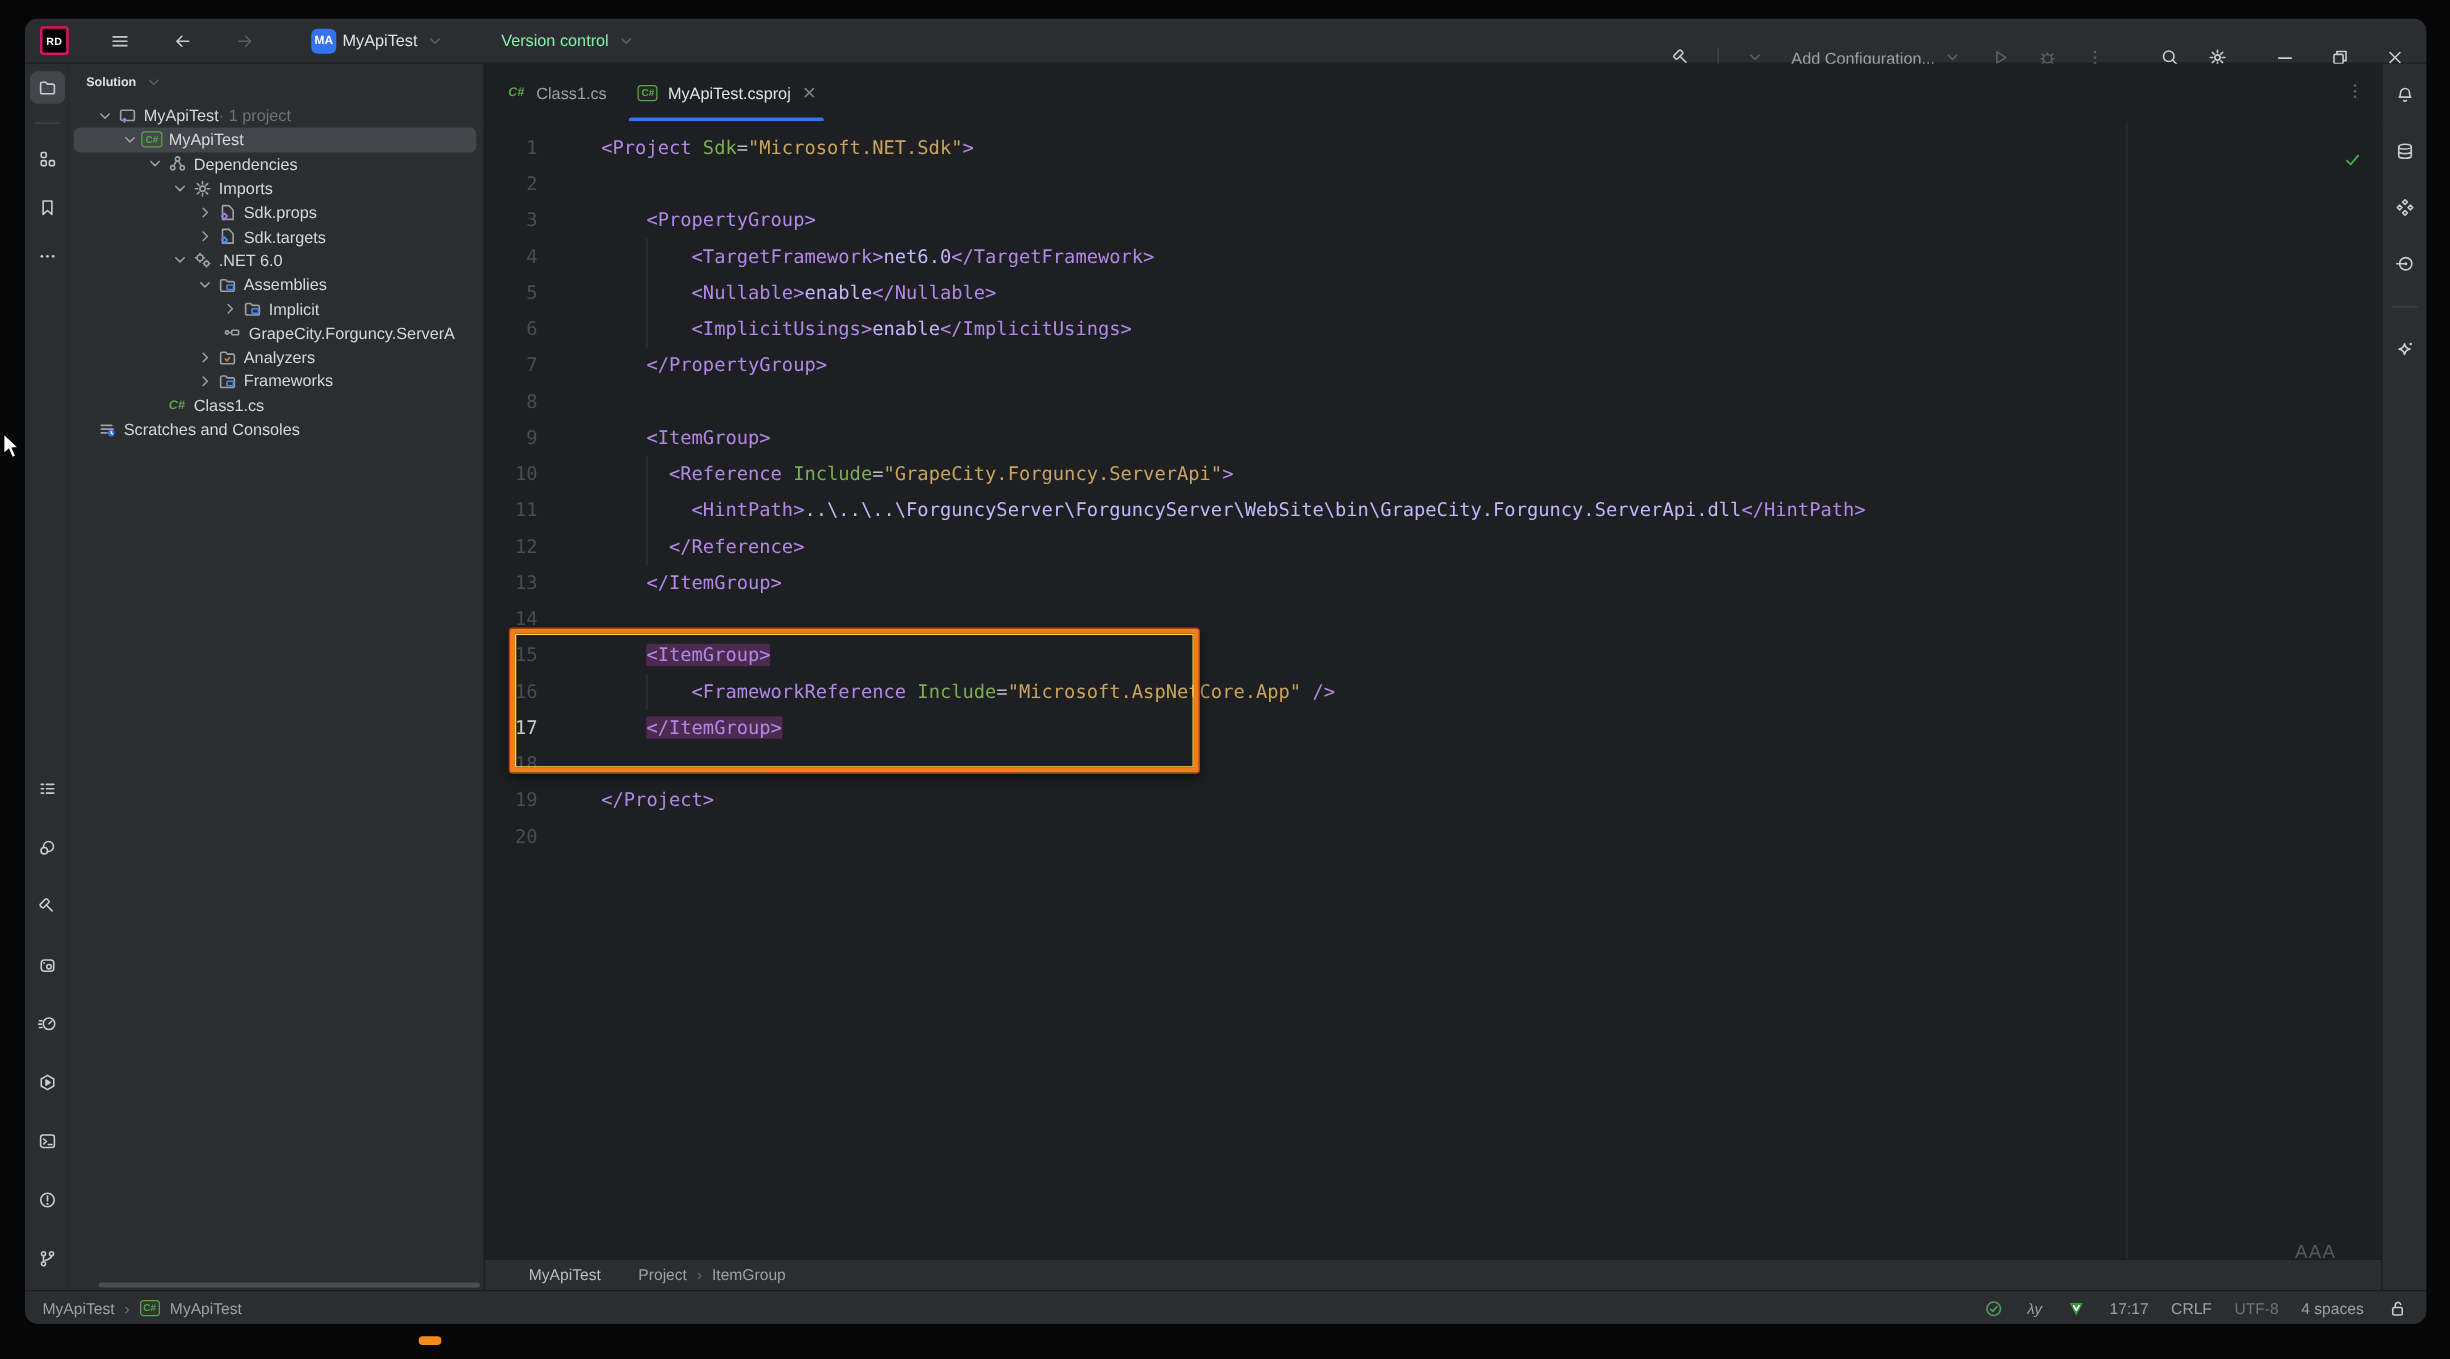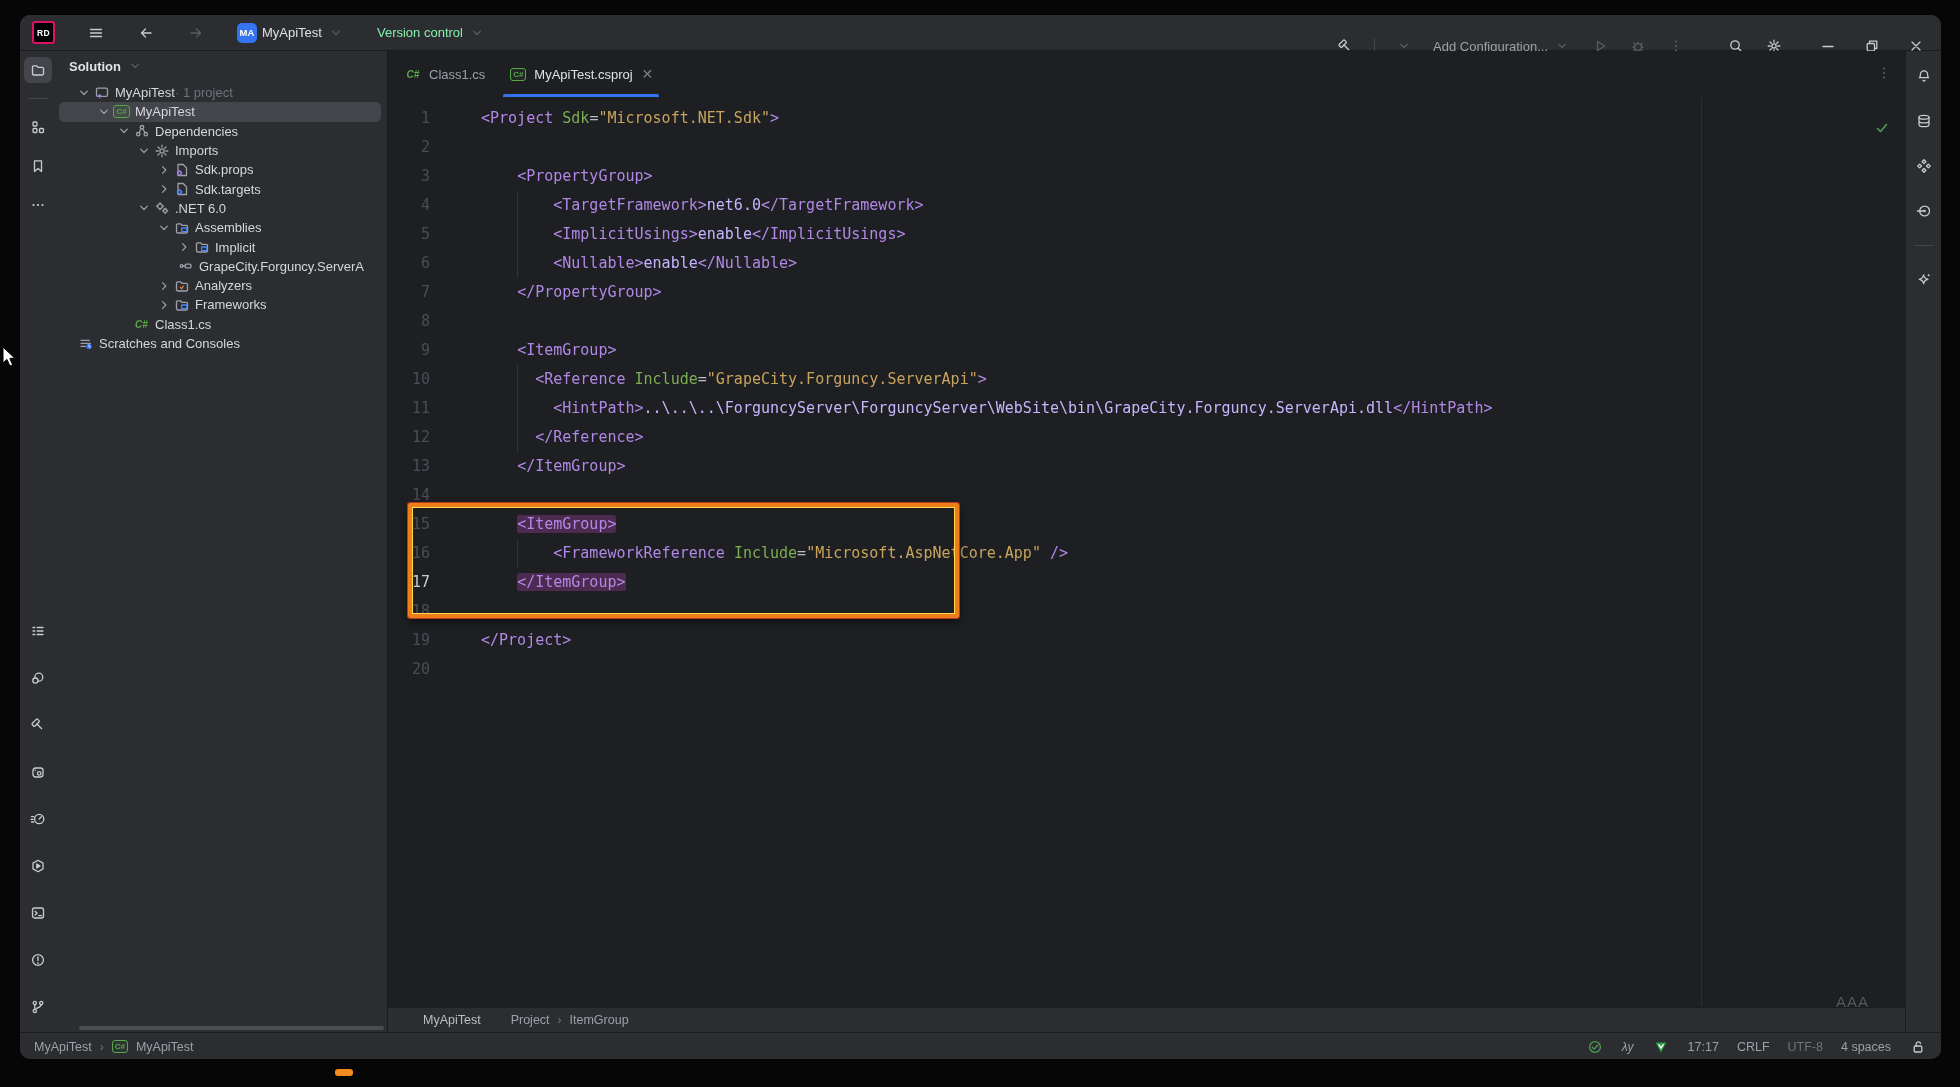--- a/index.html
+++ b/index.html
@@ -13,21 +13,21 @@
   .icon.small svg{width:12px;height:12px;}
 
   
   #titlebar{position:absolute;left:0;top:0;right:0;height:35px;display:flex;align-items:center;
             border-bottom:1px solid #1b1c1f;background:#2b2d30;}
   .tb-left{display:flex;align-items:center;gap:32px;padding-left:12px;}
   #rd-logo{width:19px;height:19px;background:#000;border:2px solid #dd1265;border-radius:3px;
            color:#fff;font-size:8.5px;font-weight:bold;display:flex;align-items:center;justify-content:center;letter-spacing:.3px;}
   #ma-chip{width:20px;height:20px;background:#3574f0;border-radius:5px;color:#fff;font-size:9.5px;
            font-weight:bold;display:flex;align-items:center;justify-content:center;}
-  .tb-item{display:flex;align-items:center;gap:5px;color:#dfe1e5;font-size:13px;}
+  .tb-item{display:flex;align-items:center;gap:5px;color:#dfe1e5;font-size:13px;margin-left:12px;}
   .tb-item.dimtext{color:#86efac;}
   .tb-right{margin-left:auto;display:flex;align-items:center;gap:20px;padding-right:16px;margin-top:27px;}
   .tb-sep{width:1px;height:16px;background:#43454a;}
   #add-config{color:#9da0a8;font-size:13px;display:flex;align-items:center;gap:5px;}
   .win-btns{display:flex;align-items:center;gap:26px;margin-left:16px;}
 
   
   #leftstrip{position:absolute;left:0;top:36px;width:35px;height:981px;background:#2b2d30;
              border-right:1px solid #1b1c1f;display:flex;flex-direction:column;align-items:center;}
   #leftstrip-top{display:flex;flex-direction:column;align-items:center;gap:13px;padding-top:6px;}
@@ -35,21 +35,21 @@
   .strip-btn{width:28px;height:26px;display:flex;align-items:center;justify-content:center;border-radius:6px;color:#c9cbd1;}
   .strip-btn.active{background:#43454a;}
   .strip-div{width:20px;height:1px;background:#43454a;margin:2px 0;}
   #rightstrip{position:absolute;left:1885px;top:36px;width:36px;height:981px;background:#2b2d30;
               border-left:1px solid #1b1c1f;display:flex;flex-direction:column;align-items:center;gap:19px;padding-top:12px;box-sizing:border-box;}
 
   
   #solution-panel{position:absolute;left:35px;top:36px;width:332px;height:981px;background:#2b2d30;
                   border-right:1px solid #1b1c1f;overflow:hidden;}
   #panel-header{height:30px;display:flex;align-items:center;gap:5px;padding-left:14px;
-                color:#dfe1e5;font-size:13px;font-weight:bold;}
+                color:#dfe1e5;font-size:10px;font-weight:bold;}
   #tree{margin-top:2px;}
   .tree-row{position:relative;height:19.3px;display:flex;align-items:center;color:#d5d7dd;font-size:13px;white-space:nowrap;}
   .tree-row.selected::before{content:"";position:absolute;left:4px;right:6px;top:0;bottom:0;background:#43454a;border-radius:5px;}
   .tree-row>*{position:relative;}
   .tree-chev{width:18px;display:inline-flex;justify-content:center;color:#9da0a8;flex:0 0 18px;}
   .tree-ico{width:17px;height:17px;margin-right:5px;display:inline-flex;align-items:center;justify-content:center;color:#9da0a8;flex:0 0 17px;}
   .tree-ico svg{width:16px;height:16px;}
   .tree-suffix{color:#6f737a;}
   #tree-hscroll{position:absolute;left:24px;right:3px;bottom:2px;height:4px;background:#4b4d52;border-radius:2px;}
 
@@ -587,22 +587,22 @@
             <div class="cur">17</div>
             <div class="">18</div>
             <div class="">19</div>
             <div class="">20</div>
           </div>
         <div id="code">
             <div class="code-line"><span class="c-tag">&lt;Project</span><span class="c-plain"> </span><span class="c-attr">Sdk</span><span class="c-plain">=</span><span class="c-val">"Microsoft.NET.Sdk"</span><span class="c-tag">&gt;</span></div>
             <div class="code-line">&nbsp;</div>
             <div class="code-line"><span class="c-plain">    </span><span class="c-tag">&lt;PropertyGroup&gt;</span></div>
             <div class="code-line"><span class="c-plain">        </span><span class="c-tag">&lt;TargetFramework&gt;</span><span class="c-text">net6.0</span><span class="c-tag">&lt;/TargetFramework&gt;</span></div>
+            <div class="code-line"><span class="c-plain">        </span><span class="c-tag">&lt;Nullable&gt;</span><span class="c-text">enable</span><span class="c-tag">&lt;/Nullable&gt;</span></div>
             <div class="code-line"><span class="c-plain">        </span><span class="c-tag">&lt;ImplicitUsings&gt;</span><span class="c-text">enable</span><span class="c-tag">&lt;/ImplicitUsings&gt;</span></div>
-            <div class="code-line"><span class="c-plain">        </span><span class="c-tag">&lt;Nullable&gt;</span><span class="c-text">enable</span><span class="c-tag">&lt;/Nullable&gt;</span></div>
             <div class="code-line"><span class="c-plain">    </span><span class="c-tag">&lt;/PropertyGroup&gt;</span></div>
             <div class="code-line">&nbsp;</div>
             <div class="code-line"><span class="c-plain">    </span><span class="c-tag">&lt;ItemGroup&gt;</span></div>
             <div class="code-line"><span class="c-plain">      </span><span class="c-tag">&lt;Reference</span><span class="c-plain"> </span><span class="c-attr">Include</span><span class="c-plain">=</span><span class="c-val">"GrapeCity.Forguncy.ServerApi"</span><span class="c-tag">&gt;</span></div>
             <div class="code-line"><span class="c-plain">        </span><span class="c-tag">&lt;HintPath&gt;</span><span class="c-text">..\..\..\ForguncyServer\ForguncyServer\WebSite\bin\GrapeCity.Forguncy.ServerApi.dll</span><span class="c-tag">&lt;/HintPath&gt;</span></div>
             <div class="code-line"><span class="c-plain">      </span><span class="c-tag">&lt;/Reference&gt;</span></div>
             <div class="code-line"><span class="c-plain">    </span><span class="c-tag">&lt;/ItemGroup&gt;</span></div>
             <div class="code-line">&nbsp;</div>
             <div class="code-line"><span class="c-plain">    </span><span class="c-tag matched">&lt;ItemGroup&gt;</span></div>
             <div class="code-line"><span class="c-plain">        </span><span class="c-tag">&lt;FrameworkReference</span><span class="c-plain"> </span><span class="c-attr">Include</span><span class="c-plain">=</span><span class="c-val">"Microsoft.AspNetCore.App"</span><span class="c-plain"> </span><span class="c-tag">/&gt;</span></div>

